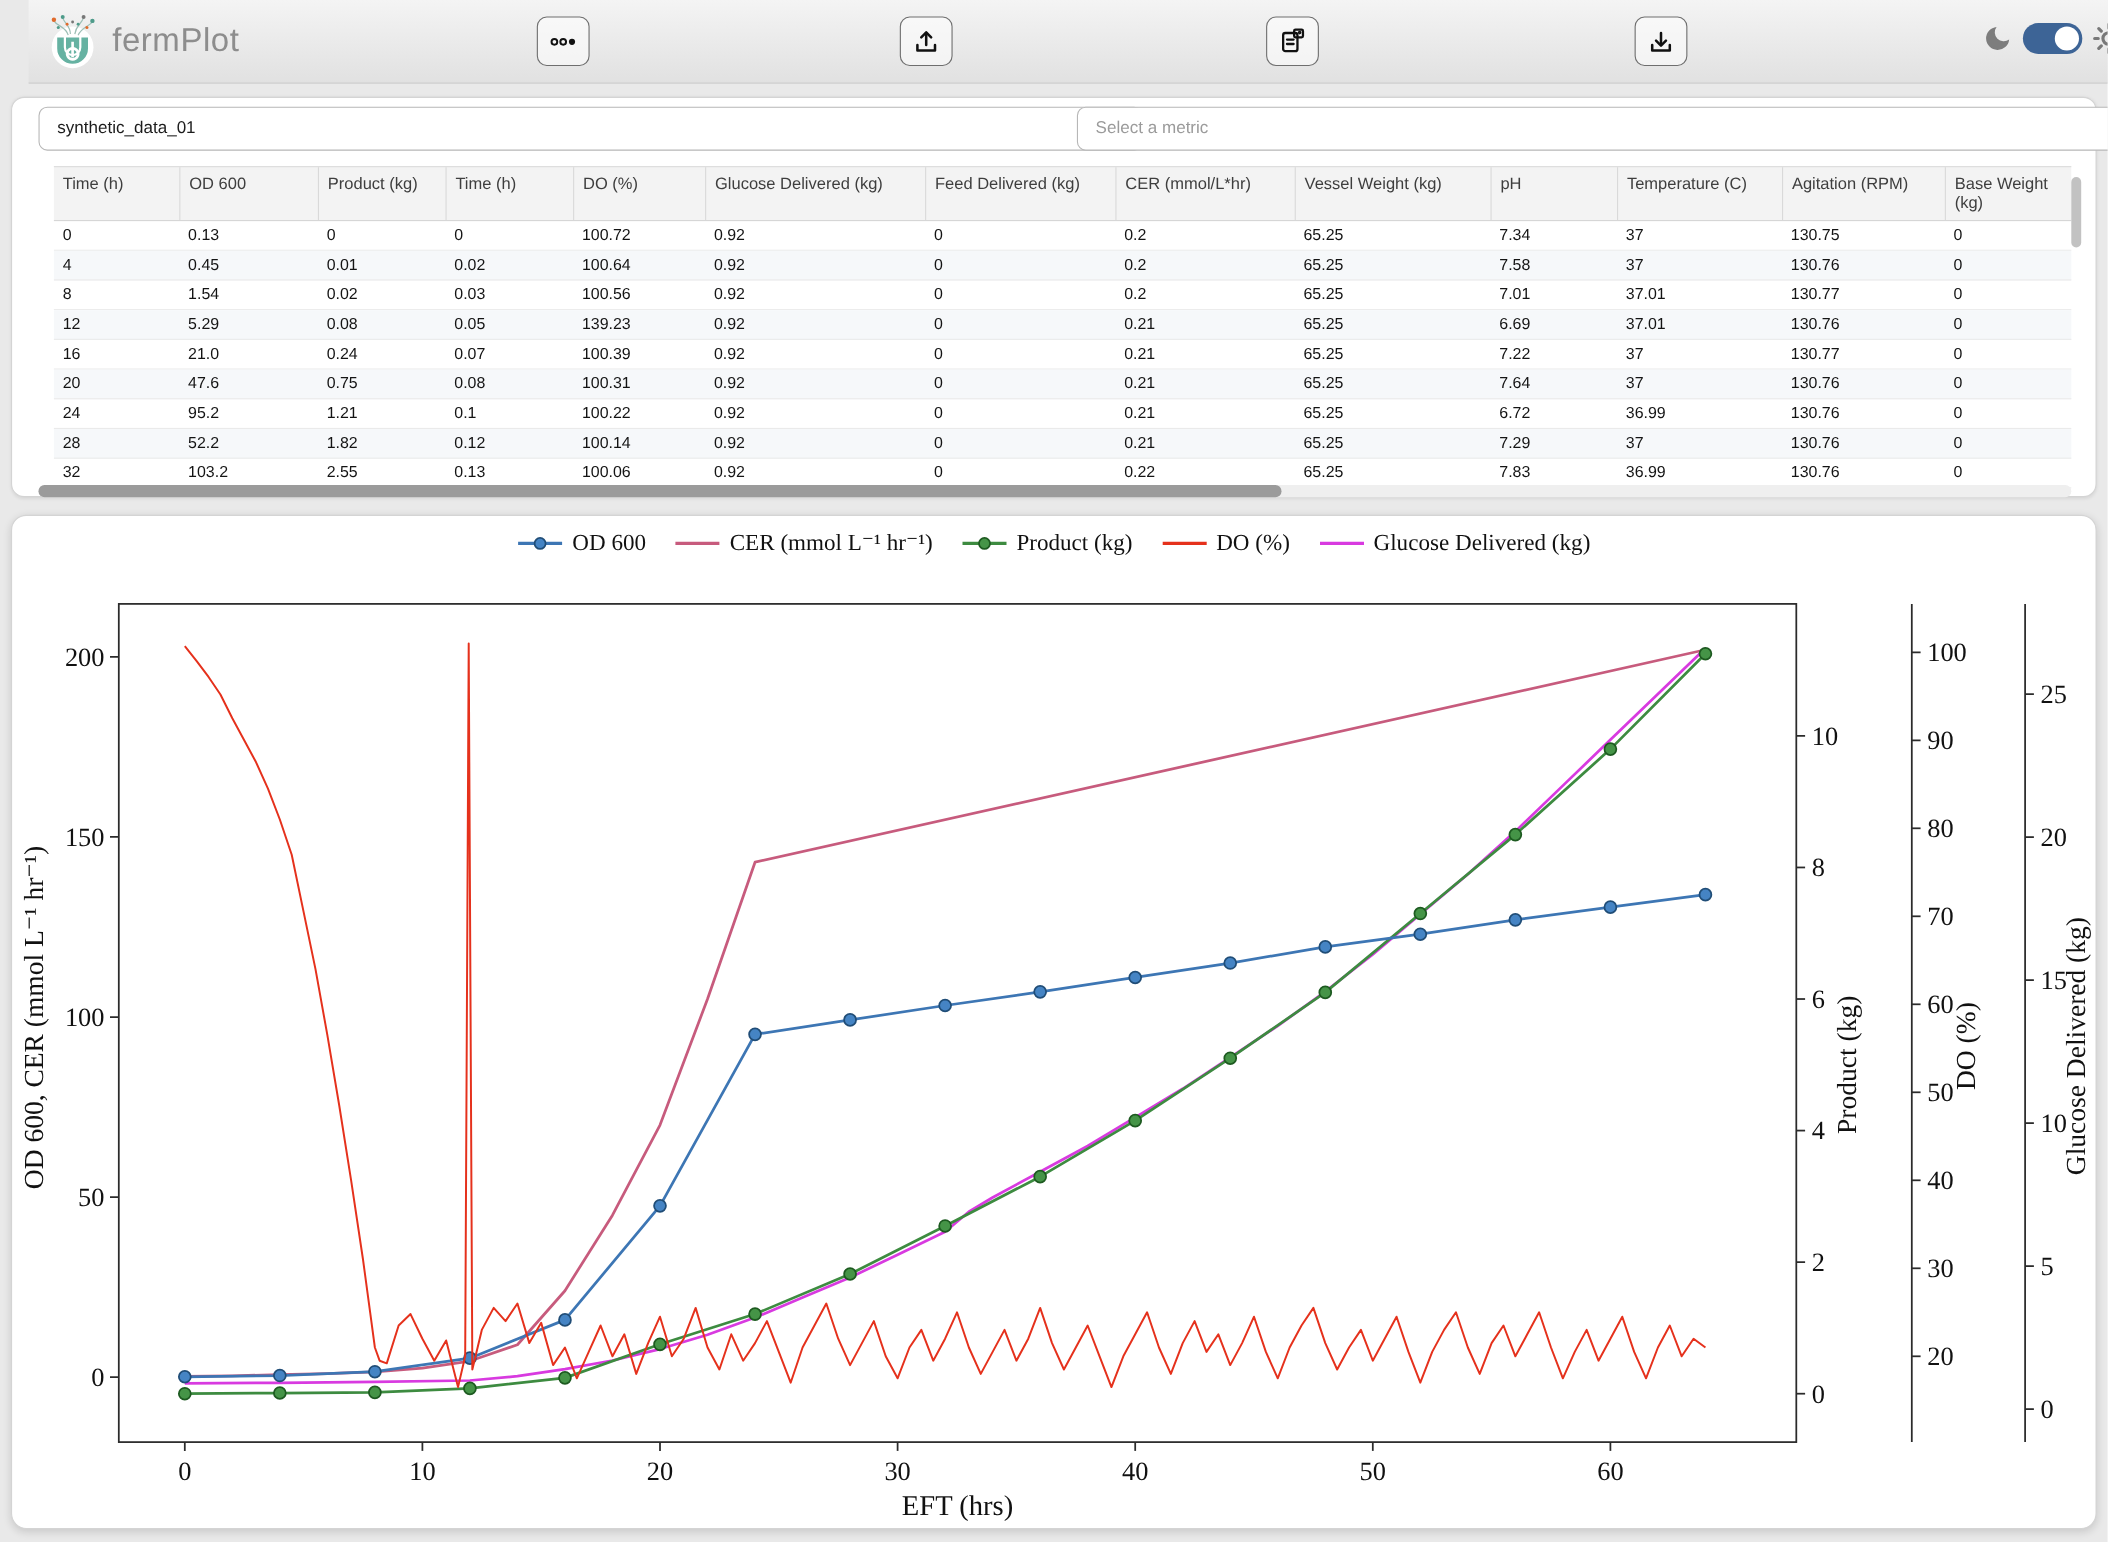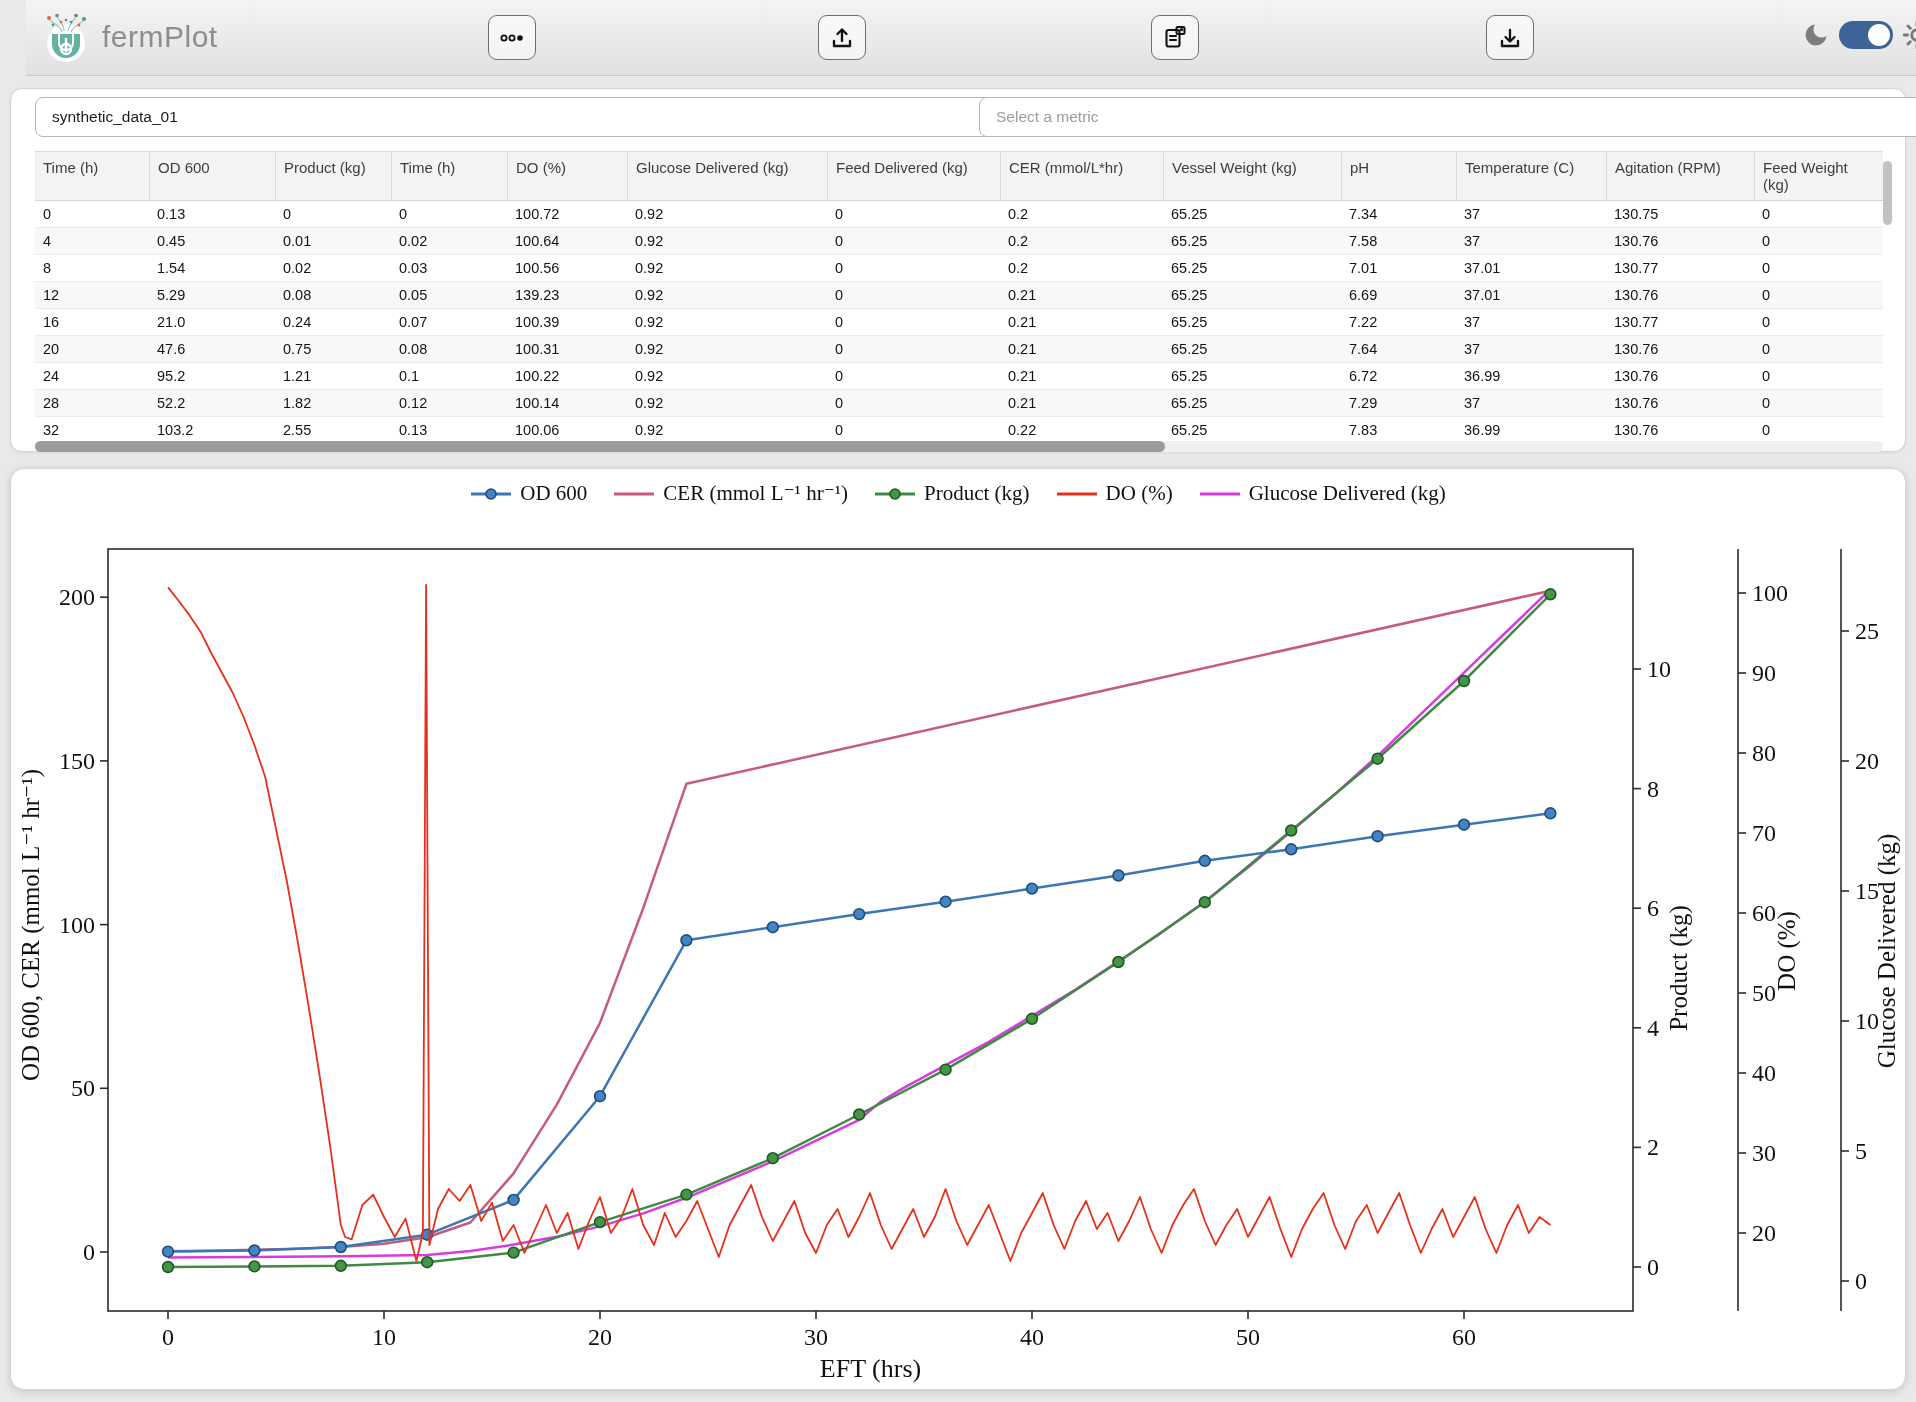--- a/index.html
+++ b/index.html
@@ -27,21 +27,21 @@
   
   .select { position:absolute; top:8px; height:40px; background:#fff; border:1px solid #b7b7b7; border-radius:8px;
     display:flex; align-items:center; font-size:15.5px; color:#1c1c1c; cursor:pointer; }
   .select .val { padding-left:16px; flex:1; }
   .select.ph .val { color:#9b9b9b; }
   .select .clear { color:#8a8a8a; font-size:17px; padding:0 10px; }
   .select .caret { color:#666; font-size:13px; padding-right:14px; }
 
   
   .dtable { position:absolute; left:24px; top:62px; width:1848px; font-size:14.5px; color:#141414; }
-  .trow { display:grid; grid-template-columns:114px 126px 116px 116px 120px 200px 173px 163px 178px 115px 150px 148px 129px; }
+  .trow { display:grid; grid-template-columns:114px 126px 116px 116px 120px 200px 173px 163px 178px 115px 150px 148px 129px;margin-left:14px; }
   .thead { background:#f3f3f3; color:#3e3e3e; font-size:15px; border-top:1px solid #dcdcdc; border-bottom:1px solid #d6d6d6; }
   .thead .cell { padding:7px 8px; border-left:1px solid #d9d9d9; }
   .thead .cell:first-child { border-left:none; }
   .tbody .trow { border-bottom:1px solid #eaeaea; }
   .tbody .trow:nth-child(even) { background:#f6f8fa; }
   .tbody .cell { padding:5px 8px; }
 
   .hscroll-track { position:absolute; left:24px; top:352px; width:1848px; height:11px; border-radius:6px; background:#efefef; }
   .hscroll-thumb { position:absolute; left:0; top:0; width:1130px; height:11px; border-radius:6px; background:#9b9b9b; cursor:pointer; }
   .vscroll-thumb { position:absolute; right:13px; top:72px; width:9px; height:64px; border-radius:5px; background:#c2c2c2; cursor:pointer; }
@@ -160,21 +160,21 @@
           <div class="cell">Product (kg)</div>
           <div class="cell">Time (h)</div>
           <div class="cell">DO (%)</div>
           <div class="cell">Glucose Delivered (kg)</div>
           <div class="cell">Feed Delivered (kg)</div>
           <div class="cell">CER (mmol/L*hr)</div>
           <div class="cell">Vessel Weight (kg)</div>
           <div class="cell">pH</div>
           <div class="cell">Temperature (C)</div>
           <div class="cell">Agitation (RPM)</div>
-          <div class="cell">Feed Weight (kg)</div>
+          <div class="cell">Base Weight (kg)</div>
         </div>
         <div class="tbody">
           <div class="trow">
             <div class="cell">0</div>
             <div class="cell">0.13</div>
             <div class="cell">0</div>
             <div class="cell">0</div>
             <div class="cell">100.72</div>
             <div class="cell">0.92</div>
             <div class="cell">0</div>

